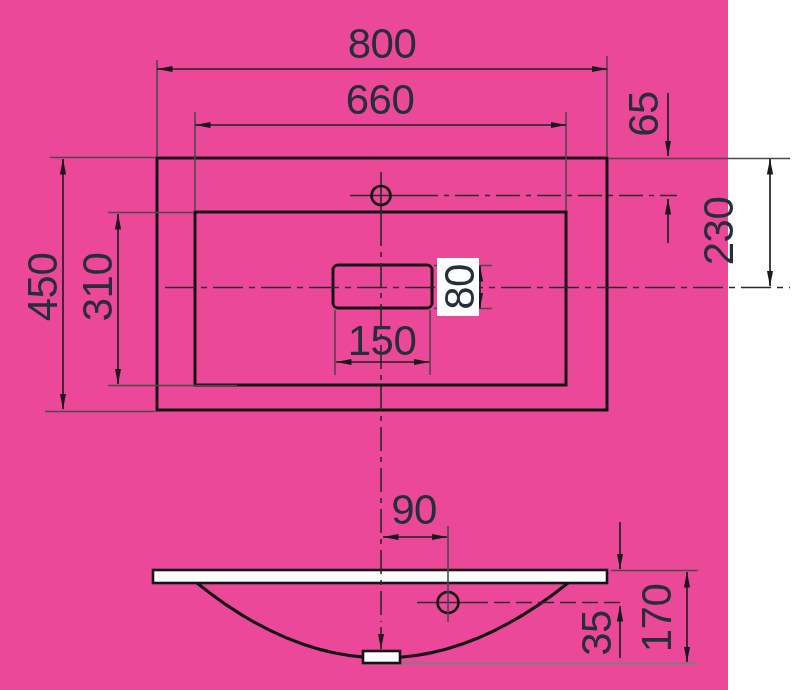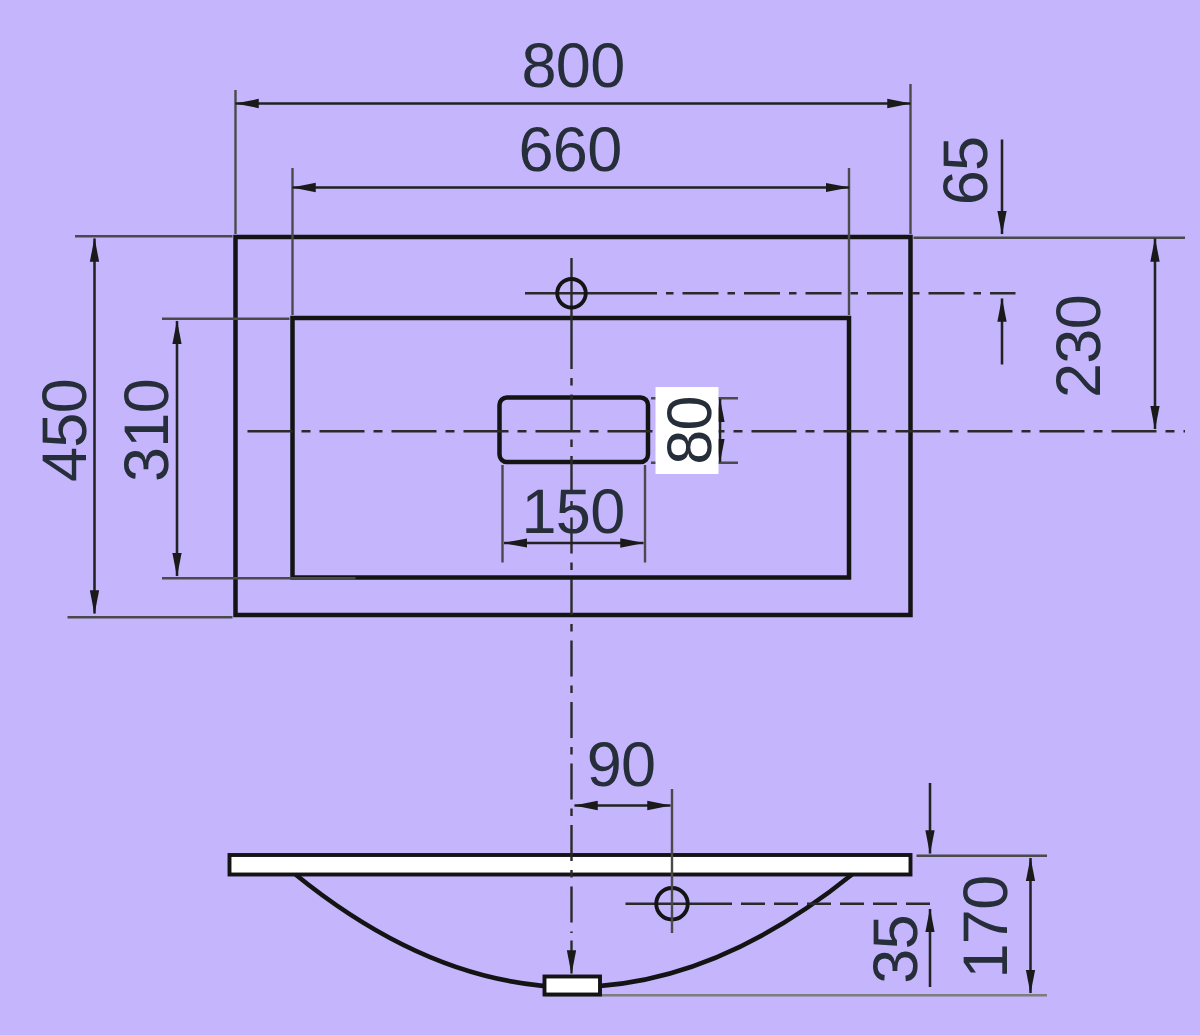--- a/index.html
+++ b/index.html
@@ -5,23 +5,23 @@
   html, body {
     margin: 0;
     padding: 0;
     width: 800px;
     height: 690px;
     background: #ffffff;
     overflow: hidden;
   }
   .stage {
     position: relative;
-    width: 800px;
+    width: 728px;
     height: 690px;
-    background: #c4b5fd;
+    background: #ec4899;
   }
   svg { display: block; }
   .obj   { stroke: #141414; stroke-width: 3;   fill: none; }
   .obj25 { stroke: #141414; stroke-width: 2.6; fill: none; }
   .objw  { stroke: #141414; stroke-width: 2.6; fill: #ffffff; }
   .dim   { stroke: #222222; stroke-width: 1.7; fill: none; }
   .ext   { stroke: #4a4a4a; stroke-width: 1.6; fill: none; }
   .extg  { stroke: #7d7d7d; stroke-width: 1.8; fill: none; }
   .cl    { stroke: #2a2a2a; stroke-width: 1.6; fill: none; }
   .lbl {

